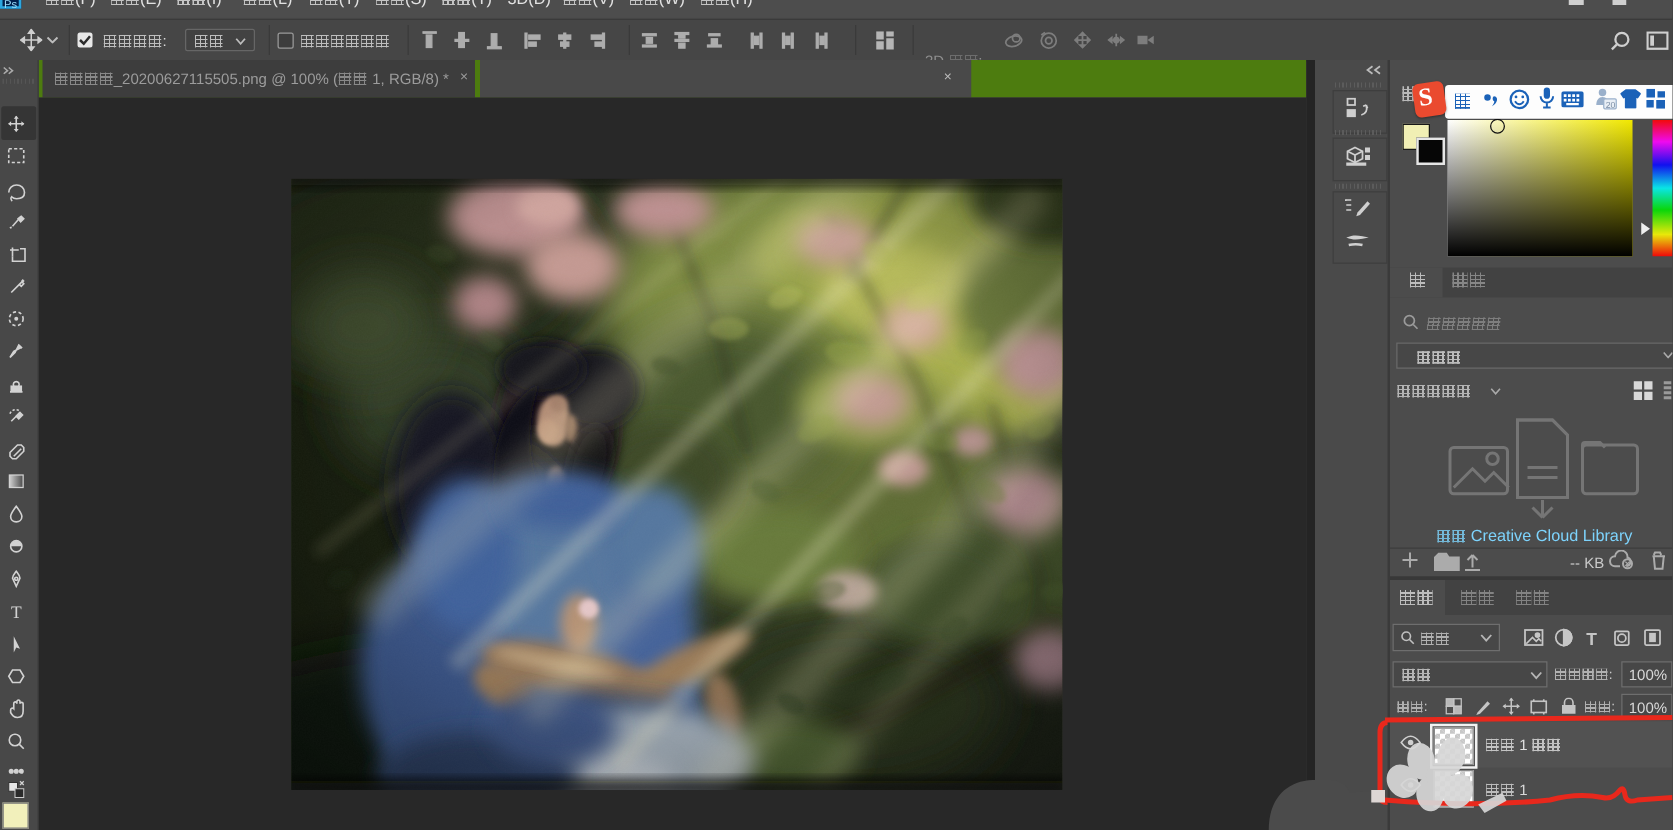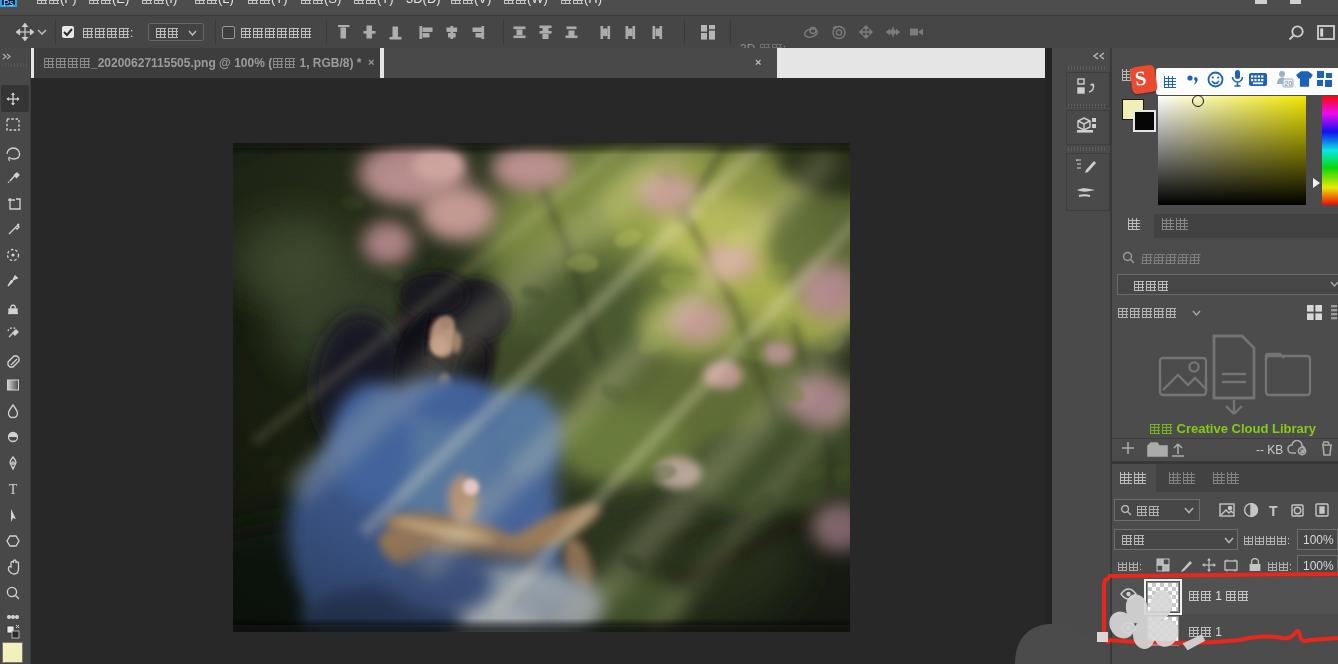--- a/index.html
+++ b/index.html
@@ -9,21 +9,21 @@
 .c{display:inline-block;width:10px;height:10px;margin:0 1px;vertical-align:-1px;
   background:
    repeating-linear-gradient(90deg,currentColor 0 1px,transparent 1px 4px),
    repeating-linear-gradient(0deg,currentColor 0 1px,transparent 1px 3px);
   opacity:.8;}
 .c.s{width:9px;height:9px;}
 .c.b{width:12px;height:12px;vertical-align:-2px;}
 
 #menubar{left:0;top:0;width:1338px;height:14px;background:#4d4d4d;}
 #optbar{left:0;top:15px;width:1338px;height:32px;background:#464646;border-top:1px solid #3a3a3a;border-bottom:1px solid #3a3a3a;}
-#tabbar{left:30px;top:48px;width:1015px;height:30px;background:#e5e5e5;font-weight:bold;}
+#tabbar{left:30px;top:48px;width:1015px;height:30px;background:#4d7c0f;}
 #toolbar{left:0;top:48px;width:30px;height:616px;background:#484848;border-right:1px solid #3b3b3b;}
 #canvas{left:31px;top:78px;width:1014px;height:586px;background:#282828;}
 #gapstrip{left:1045px;top:48px;width:7px;height:616px;background:#242424;}
 #dock{left:1052px;top:48px;width:286px;height:616px;background:#4a4a4a;}
 #iconstrip{left:1052px;top:48px;width:58px;height:616px;background:#4a4a4a;border-right:2px solid #3a3a3a;}
 #rpanel{left:1112px;top:48px;width:226px;height:616px;background:#4c4c4c;}
 .menuitem{position:absolute;top:-9px;font-size:13px;color:#e2e2e2;white-space:nowrap;}
 .vline{position:absolute;top:4px;height:24px;width:1px;background:#3a3a3a;}
 .optxt{position:absolute;font-size:12px;color:#dcdcdc;white-space:nowrap;}
 .dim{color:#8e8e8e;}
@@ -536,21 +536,21 @@
         <rect x="110" y="22" width="44" height="39" rx="3"></rect>
           <path d="M113 22v-5h30l8 8v36" opacity="0"></path>
         <path d="M58 2h28l12 12v50H58z" fill="#4c4c4c"></path>
           <path d="M58 2h28l12 12v50H58z"></path>
         <line x1="66" y1="40" x2="90" y2="40"></line>
           <line x1="66" y1="48" x2="90" y2="48"></line>
         <path d="M78 66v14m0 0l-8-8m8 8l8-8"></path>
       </g>
       <path d="M110 26v-4a2 2 0 0 1 2-2h12l4 4" stroke="#757575" stroke-width="2.4" fill="none"></path>
     </svg>
-    <span class="abs" style="left:37px;top:373px;color:#84cc16;font-size:13px;font-weight:bold;"><span class="c"></span><span class="c"></span> Creative Cloud Library</span>
+    <span class="abs" style="left:37px;top:373px;color:#7dd3fc;font-size:13px;"><span class="c"></span><span class="c"></span> Creative Cloud Library</span>
     <div class="abs" style="left:0;top:390px;width:226px;height:23px;border-top:1px solid #3d3d3d;background:#4c4c4c;"></div>
     <svg class="icon" style="left:8px;top:392px" width="212" height="19" viewBox="0 0 212 19">
       <g stroke="#ababab" stroke-width="1.6" fill="none">
         <path d="M8 2v12M2 8h12"></path>
         <path d="M28 6l3-3h6l2 3h8v10H28z" fill="#ababab"></path>
         <path d="M58 14V4m0 0l-4 4m4-4l4 4M52 16h12"></path>
         <path d="M176 13h-4a4 4 0 0 1 0-8 5 5 0 0 1 10 1 3.5 3.5 0 0 1-1 6.8" fill="none"></path>
           <circle cx="182" cy="11" r="3.6" fill="none"></circle>
           <path d="M180.3 9.3l3.4 3.4m0-3.4l-3.4 3.4" stroke-width="1.1"></path>
         <path d="M202 5h10m-9 0l1 10h6l1-10m-8-1l1-2h4l1 2"></path>

